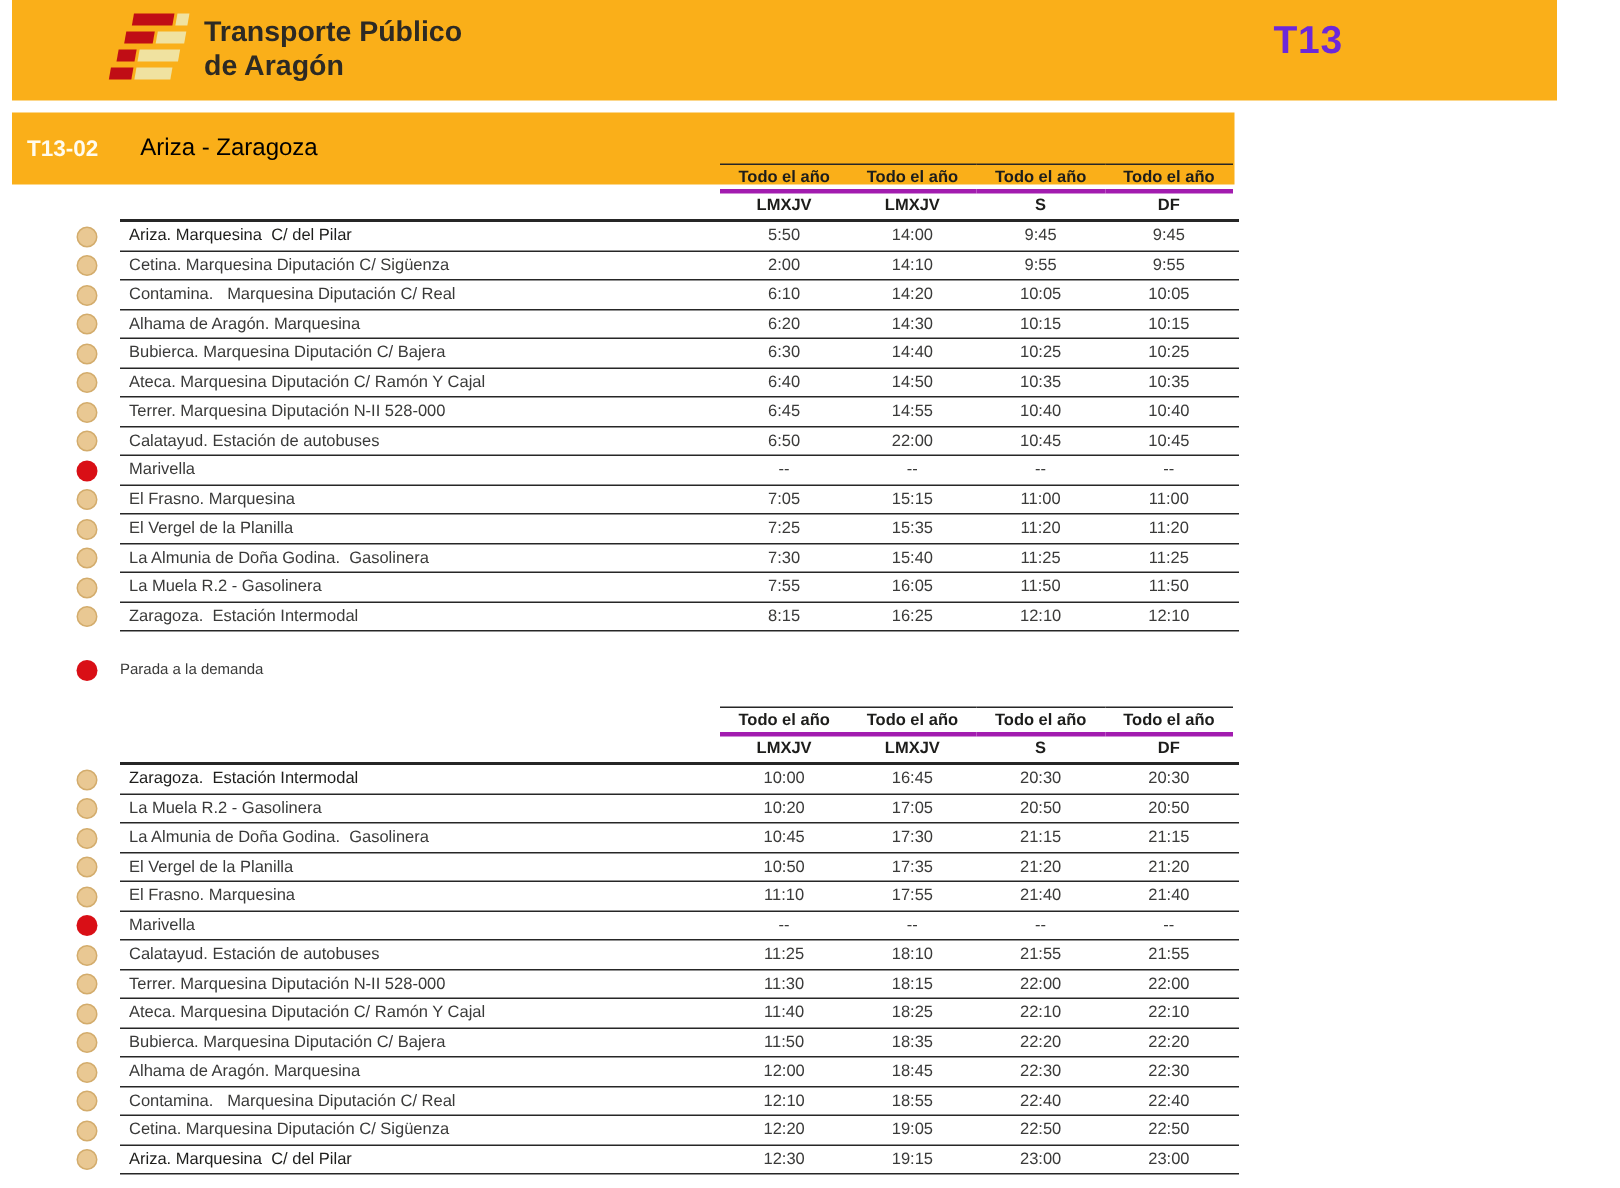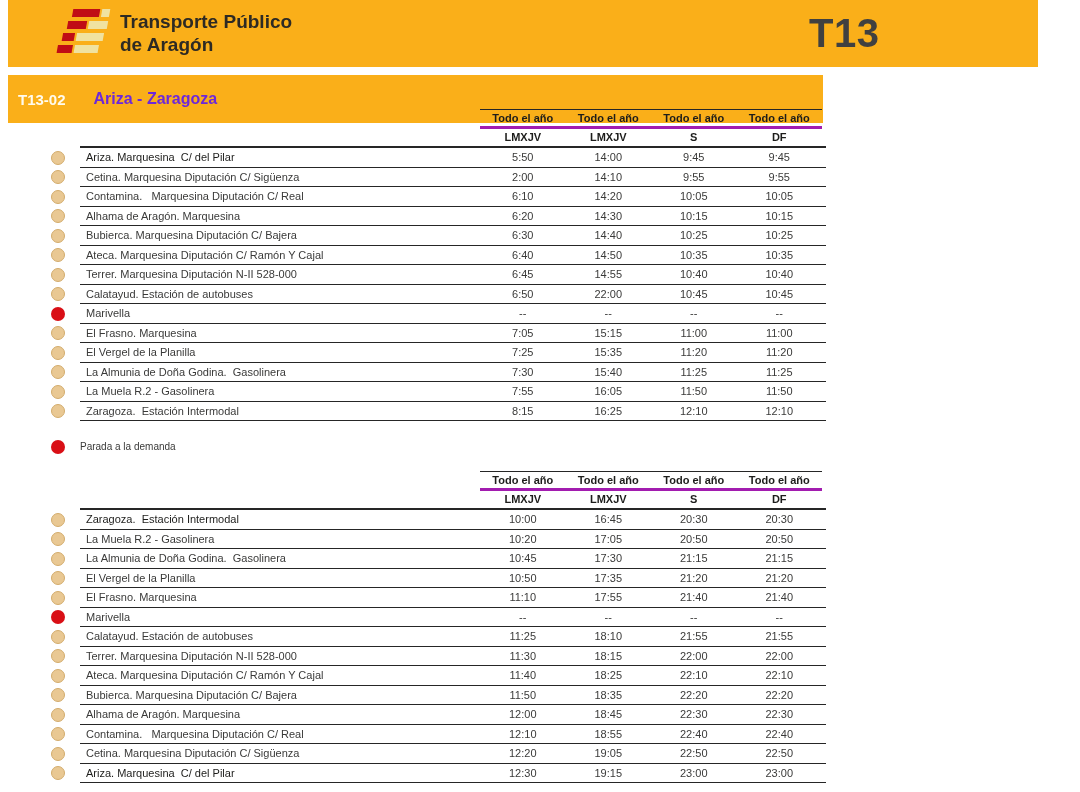--- a/index.html
+++ b/index.html
@@ -6,38 +6,38 @@
   html,body{background:#fff}
   body{
     width:1080px;height:792px;position:relative;overflow:hidden;
     font-family:"Liberation Sans",sans-serif;color:#3a3a39;
   }
   
   .topband{
     position:absolute;left:8px;top:0;width:1030px;height:67px;
     background:var(--amber,#FAAF19);
   }
-  .brand{position:absolute;left:52px;top:9px;display:flex;align-items:flex-start}
+  .brand{position:absolute;left:68px;top:9px;display:flex;align-items:flex-start}
   .logo{position:relative;width:46px;height:49px;transform:skewX(-10deg);flex:none}
   .logo span{position:absolute;height:8px;display:block}
   .lr{background:var(--logo-red,#C00D15)}
   .ly{background:var(--pale-yellow,#F0E2A0)}
   .r1r{top:0;left:9px;width:27px}   .r1y{top:0;left:38px;width:8px}
   .r2r{top:12px;left:6px;width:19px}.r2y{top:12px;left:27px;width:19px}
   .r3r{top:24px;left:3px;width:12px}.r3y{top:24px;left:17px;width:27px}
   .r4r{top:36px;left:0;width:15px}  .r4y{top:36px;left:17px;width:24px}
   .brandtext{margin-left:14px;font-weight:bold;font-size:19px;line-height:1.2;color:#2d2a24;padding-top:2px}
-  .routecode{position:absolute;left:801px;top:11px;font-size:40px;font-weight:bold;color:#404040;letter-spacing:.5px}
+  .routecode{position:absolute;left:841px;top:11px;font-size:26px;font-weight:bold;color:#6d28d9;letter-spacing:.5px}
   
   .routebar{
     position:absolute;left:8px;top:75px;width:815px;height:48px;
     background:var(--amber,#FAAF19);display:flex;align-items:center;
   }
   .rb-code{margin-left:10px;font-size:15px;font-weight:bold;color:#fffbee}
-  .rb-name{margin-left:28px;font-size:16px;font-weight:bold;color:#6d28d9}
+  .rb-name{margin-left:28px;font-size:16px;font-weight:normal;color:#000000}
   
   .content{position:absolute;left:36px;top:109px;width:790px}
   .trow{display:flex;height:19.5px}
   .dotcell{width:44px;flex:none;display:flex;align-items:center;justify-content:center}
   .grid{
     flex:1;display:grid;grid-template-columns:400px 85.5px 85.5px 85.5px 85.5px;
     border-bottom:1px solid #262626;
   }
   .grid.nob{border-bottom:none}
   .grid.thickline{border-bottom:2px solid #262626}

